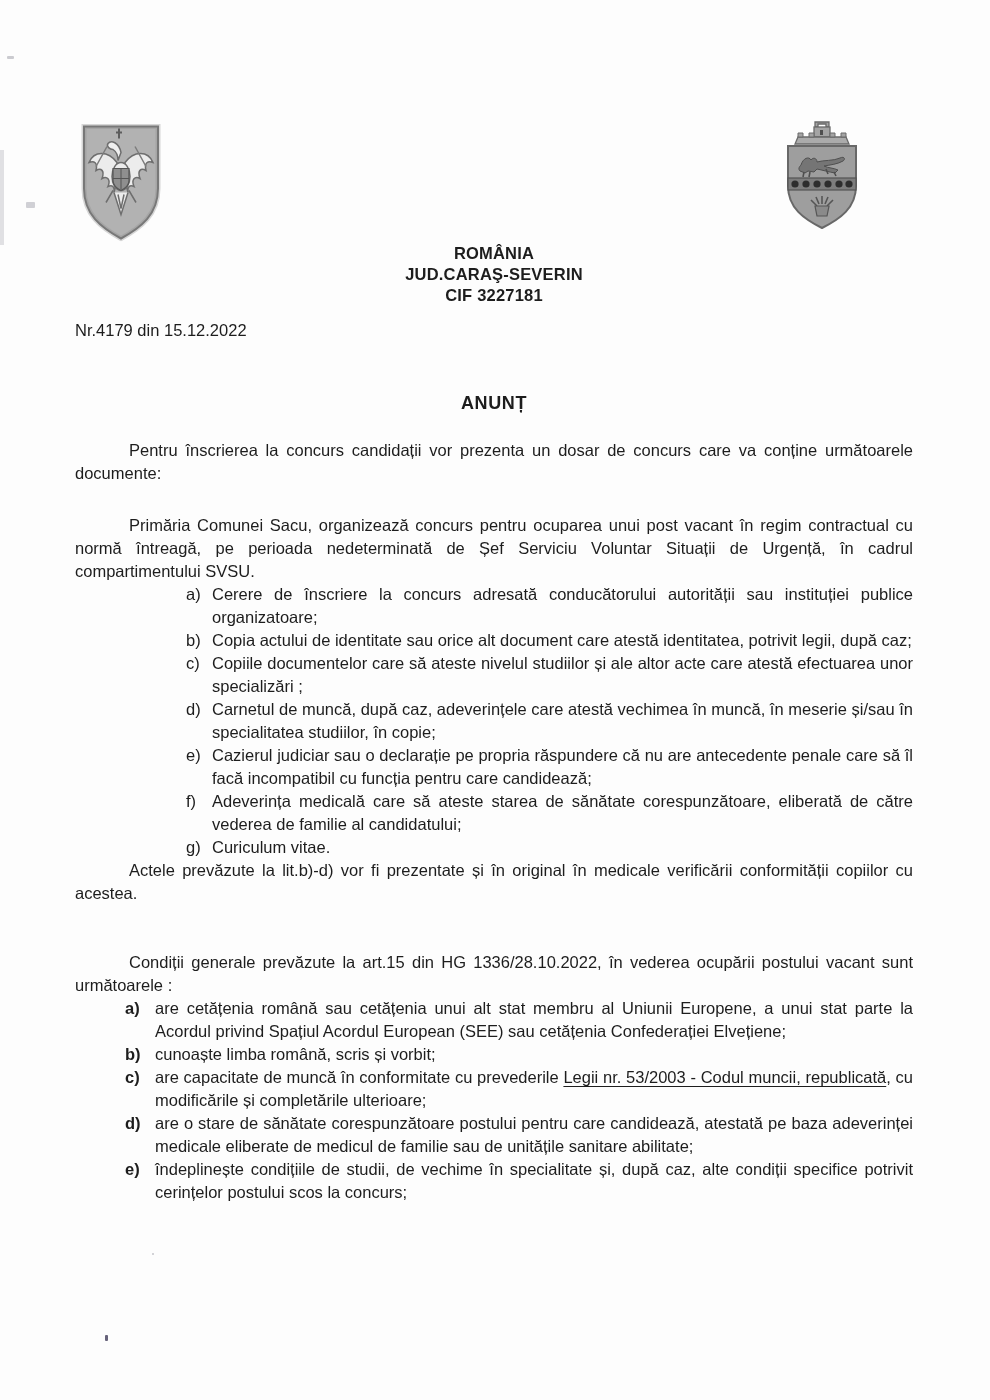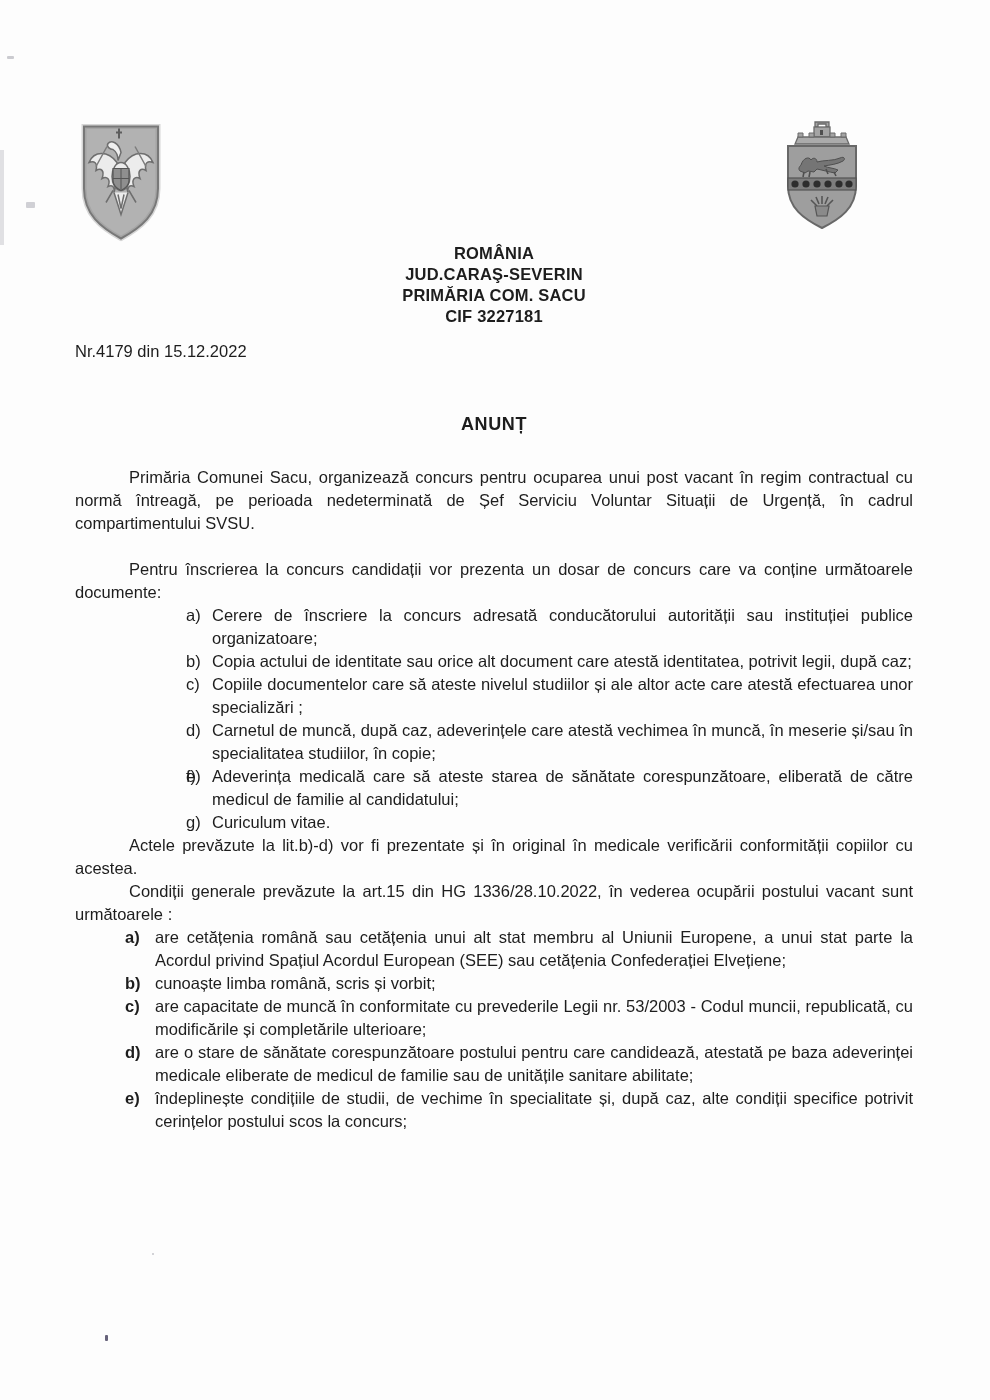--- a/index.html
+++ b/index.html
@@ -46,31 +46,32 @@
     margin-top: 48px;
   }
   
   .para {
     margin: 0;
     text-align: justify;
   }
   .first-indent { text-indent: 54px; }
   .p-intro      { margin-top: 29px; }
   .p-dossier    { margin-top: 23px; }
-  .p-conditions { }
+  .p-conditions { margin-top: 46px; }
   
   .li {
     position: relative;
     text-align: justify;
   }
   .list-docs .li { padding-left: 137px; }
   .list-docs .marker { position: absolute; left: 111px; top: 0; }
   .list-cond .li { padding-left: 80px; }
   .list-cond .marker { position: absolute; left: 50px; top: 0; font-weight: 700; }
   .uline {
+    text-decoration: underline;
     text-underline-offset: 3px;
   }
   
   .speck { position: absolute; background: #8d8d99; border-radius: 1px; }
   .speck-1 { left: 7px;  top: 56px;  width: 7px; height: 3px; opacity: .45; }
   .speck-2 { left: 26px; top: 202px; width: 9px; height: 6px; opacity: .4; }
   .speck-3 { left: 0px;  top: 150px; width: 4px; height: 95px; opacity: .25; border-radius: 0; }
   .speck-4 { left: 105px; top: 1335px; width: 3px; height: 6px; background: #4c4864; opacity: .85; }
   .speck-5 { left: 152px; top: 1253px; width: 2px; height: 2px; opacity: .5; }
   .emblem svg { width: 100%; height: 100%; display: block; }
@@ -131,55 +132,55 @@
       <path d="M44,76 L44,84 M38,77 L41,84 M50,77 L47,84 M33,80 L39,86 M55,80 L49,86" stroke="#555" stroke-width="1.6" fill="none"></path>
       <path d="M37,86 h14 l-2,10 h-10 Z" fill="#8a8a8a" stroke="#555" stroke-width="1.2"></path>
     </svg>
   </div>
 
   <div class="content">
 
     <div class="letterhead">
       <div>ROMÂNIA</div>
       <div>JUD.CARAŞ-SEVERIN</div>
-      <div>PRIMĂRIA COM. SACU</div>
       <div>CIF 3227181</div>
     </div>
 
     <div class="ref-number">Nr.4179 din 15.12.2022</div>
 
     <div class="doc-title">ANUNȚ</div>
 
+    <p class="para first-indent p-dossier">Pentru înscrierea la concurs candidații vor prezenta un dosar de concurs care va conține următoarele documente:</p>
+
     <p class="para first-indent p-intro">Primăria Comunei Sacu, organizează concurs pentru ocuparea unui post vacant în regim contractual cu normă întreagă, pe perioada nedeterminată de Șef Serviciu Voluntar Situații de Urgență, în cadrul compartimentului SVSU.</p>
-
-    <p class="para first-indent p-dossier">Pentru înscrierea la concurs candidații vor prezenta un dosar de concurs care va conține următoarele documente:</p>
 
     <div class="list-docs">
       <div class="li">
         <span class="marker">a)</span>
         <span>Cerere de înscriere la concurs adresată conducătorului autorității sau instituției publice organizatoare;</span>
       </div>
       <div class="li">
         <span class="marker">b)</span>
         <span>Copia actului de identitate sau orice alt document care atestă identitatea, potrivit legii, după caz;</span>
       </div>
       <div class="li">
         <span class="marker">c)</span>
         <span>Copiile documentelor care să ateste nivelul studiilor și ale altor acte care atestă efectuarea unor specializări ;</span>
       </div>
       <div class="li">
         <span class="marker">d)</span>
         <span>Carnetul de muncă, după caz, adeverințele care atestă vechimea în muncă, în meserie și/sau în specialitatea studiilor, în copie;</span>
       </div>
       <div class="li">
         <span class="marker">e)</span>
+        <span>Cazierul judiciar sau o declarație pe propria răspundere că nu are antecedente penale care să îl facă incompatibil cu funcția pentru care candidează;</span>
       </div>
       <div class="li">
         <span class="marker">f)</span>
-        <span>Adeverința medicală care să ateste starea de sănătate corespunzătoare, eliberată de către medicul de familie al candidatului;</span>
+        <span>Adeverința medicală care să ateste starea de sănătate corespunzătoare, eliberată de către vederea de familie al candidatului;</span>
       </div>
       <div class="li">
         <span class="marker">g)</span>
         <span>Curiculum vitae.</span>
       </div>
     </div>
 
     <p class="para first-indent">Actele prevăzute la lit.b)-d) vor fi prezentate și în original în medicale verificării conformității copiilor cu acestea.</p>
 
     <p class="para first-indent p-conditions">Condiții generale prevăzute la art.15 din HG 1336/28.10.2022, în vederea ocupării postului vacant sunt următoarele :</p>

